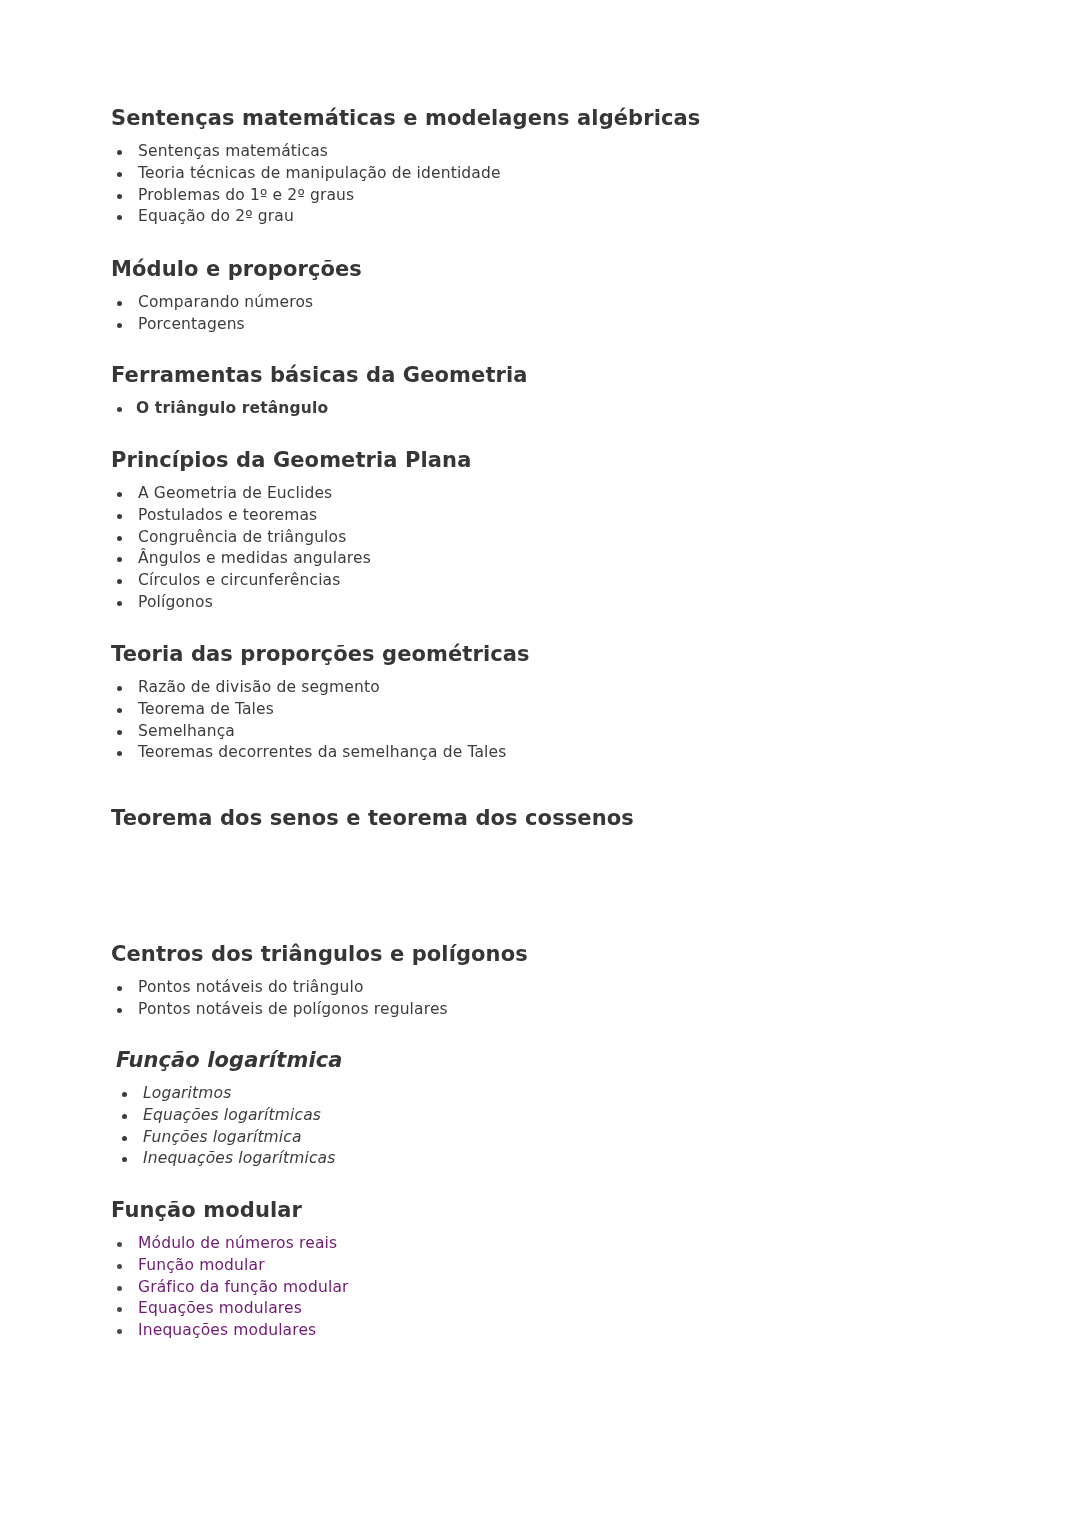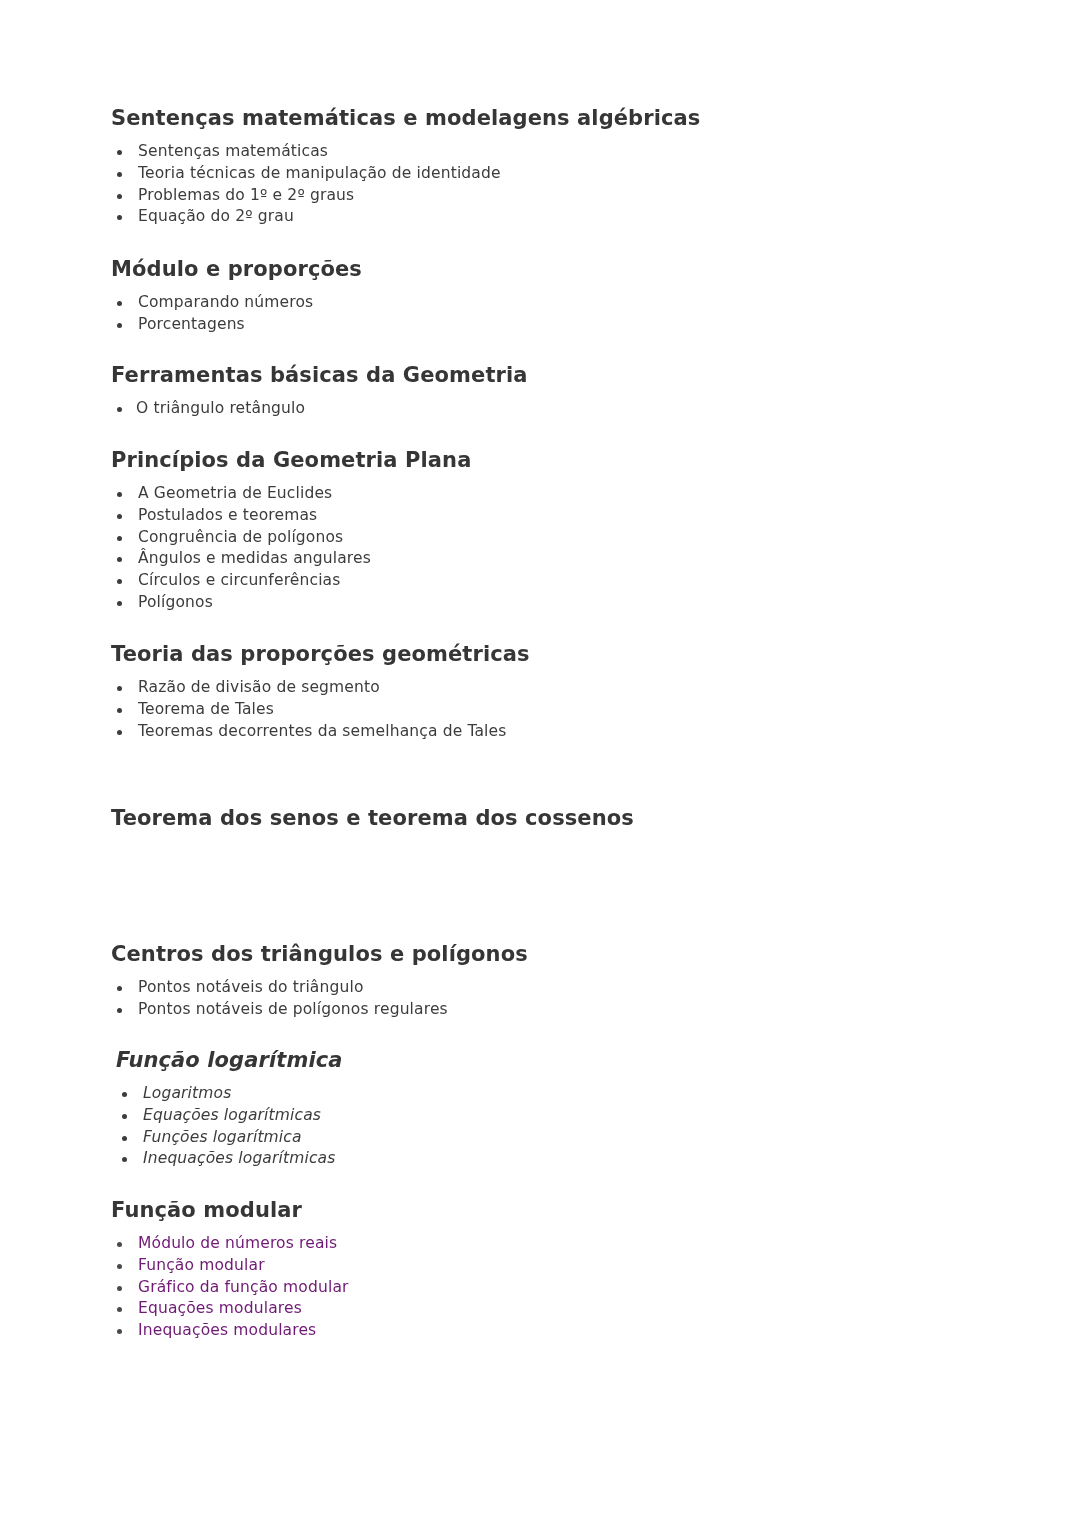--- a/index.html
+++ b/index.html
@@ -65,20 +65,21 @@
       background: #3c3c3c;
     }
     ul.items.light li {
       color: #701a75;
     }
     ul.items.light li::before {
       background: #4a4a4a;
     }
     ul.items.tight li {
       padding-left: 25px;
+      font-weight: bold;
     }
   </style>
 </head>
 <body>
 
 <div class="page">
 
   <div class="section" style="top:104px;">
     <h2 class="heading">Sentenças matemáticas e modelagens algébricas</h2>
     <ul class="items">
@@ -102,32 +103,33 @@
     <ul class="items tight">
       <li>O triângulo retângulo</li>
     </ul>
   </div>
 
   <div class="section" style="top:446px;">
     <h2 class="heading">Princípios da Geometria Plana</h2>
     <ul class="items">
       <li>A Geometria de Euclides</li>
       <li>Postulados e teoremas</li>
-      <li>Congruência de polígonos</li>
+      <li>Congruência de triângulos</li>
       <li>Ângulos e medidas angulares</li>
       <li>Círculos e circunferências</li>
       <li>Polígonos</li>
     </ul>
   </div>
 
   <div class="section" style="top:640px;">
     <h2 class="heading">Teoria das proporções geométricas</h2>
     <ul class="items">
       <li>Razão de divisão de segmento</li>
       <li>Teorema de Tales</li>
+      <li>Semelhança</li>
       <li>Teoremas decorrentes da semelhança de Tales</li>
     </ul>
   </div>
 
   <div class="section" style="top:804px;">
     <h2 class="heading">Teorema dos senos e teorema dos cossenos</h2>
   </div>
 
   <div class="section" style="top:940px;">
     <h2 class="heading">Centros dos triângulos e polígonos</h2>

